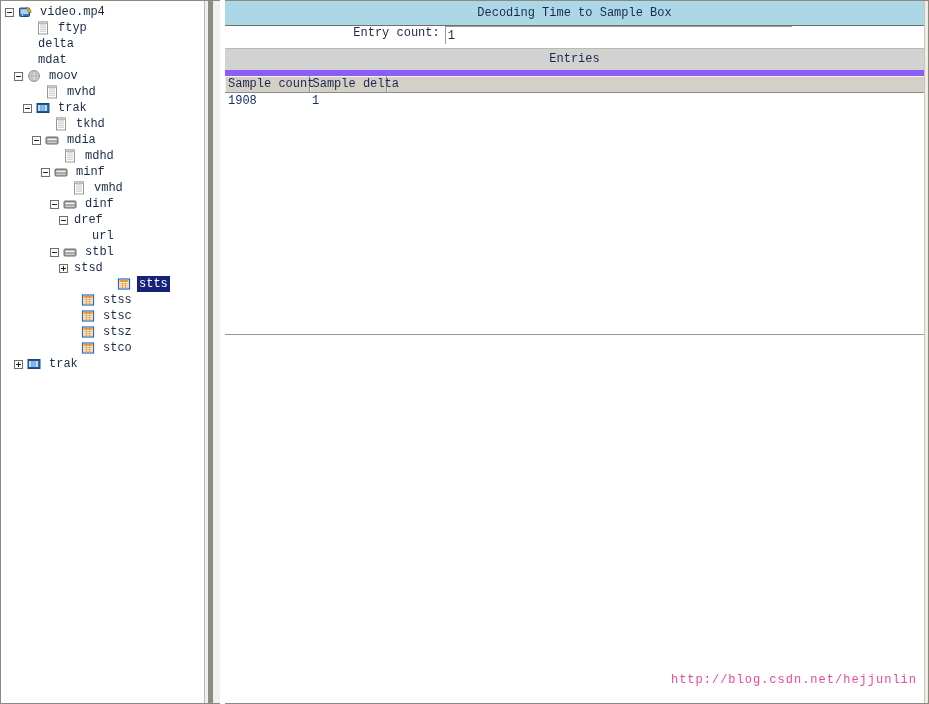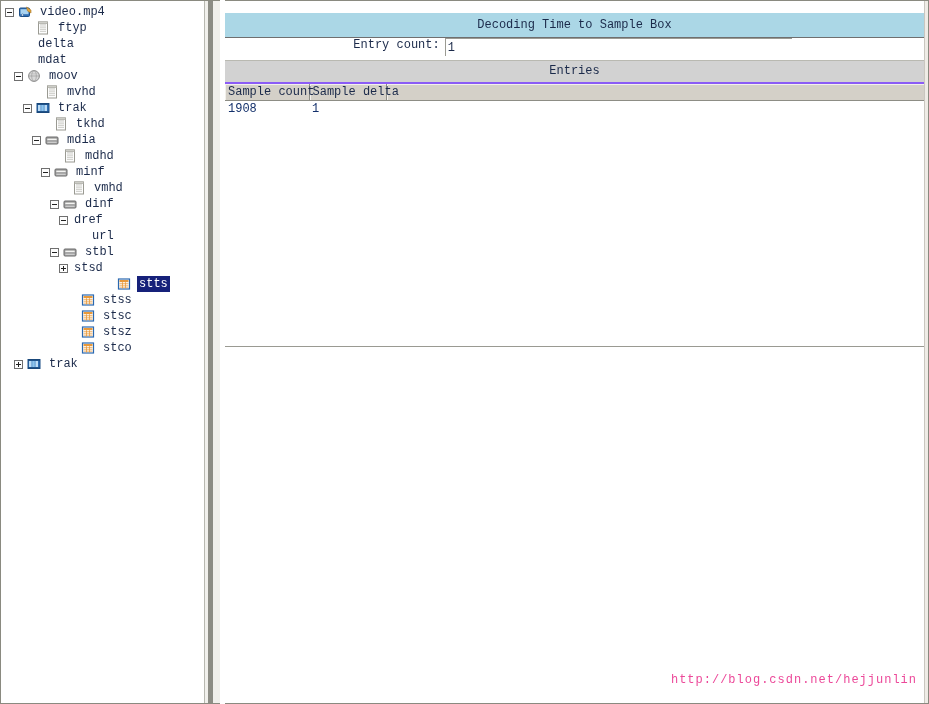--- a/index.html
+++ b/index.html
@@ -75,21 +75,21 @@
 
   
   .right-panel{
     flex:1;height:704px;position:relative;background:#ffffff;
     border:1px solid #8a8a80;
     border-left:none;
     box-sizing:border-box;
     overflow:hidden;
   }
   .box-view{
-    position:absolute;left:0;top:12px;right:3px;height:334px;
+    position:absolute;left:0;top:0;right:3px;height:334px;
     border-right:1px solid #9a9a92;
     border-bottom:1px solid #9a9a92;
     box-sizing:border-box;
     background:#f9a8d4;
     display:flex;flex-direction:column;
   }
   .box-title{
     background:#abd7e6;
     height:24px;line-height:24px;
     text-align:center;
@@ -123,21 +123,21 @@
   }
   .entries-band{
     background:#d2d2d2;
     height:21px;line-height:21px;
     text-align:center;
     font-size:12px;color:#1b2a4a;
     flex:none;
   }
   .table-wrap{
     flex:1;background:#ffffff;position:relative;
-    border-top:2px solid #8b5cf6;
+    border-top:6px solid #8b5cf6;
     overflow:hidden;
   }
   table.entries{
     border-collapse:collapse;
     width:100%;
     table-layout:fixed;
     font-family:"Liberation Mono","DejaVu Sans Mono",monospace;
     font-size:12px;
   }
   table.entries thead th{

